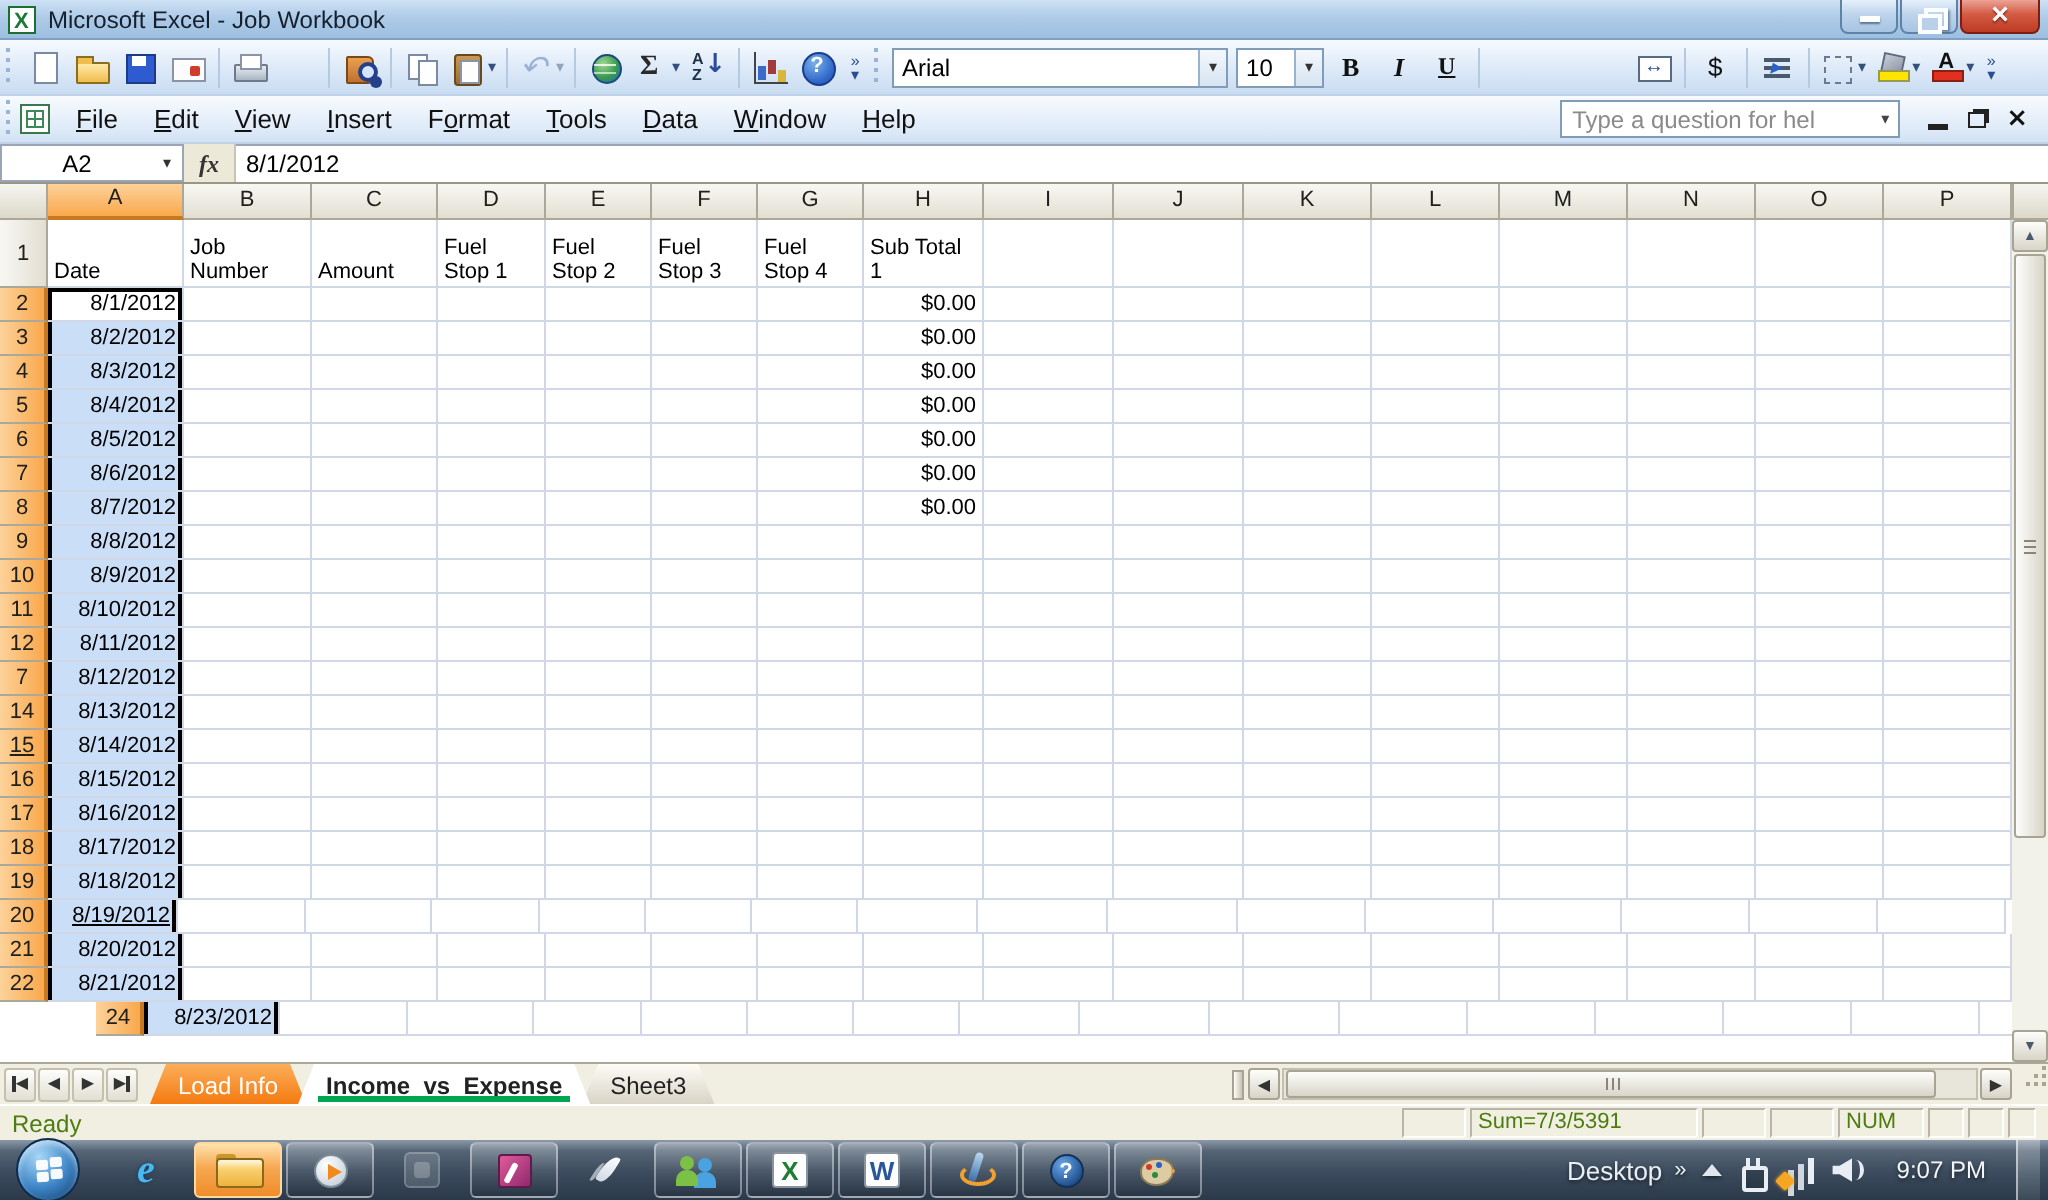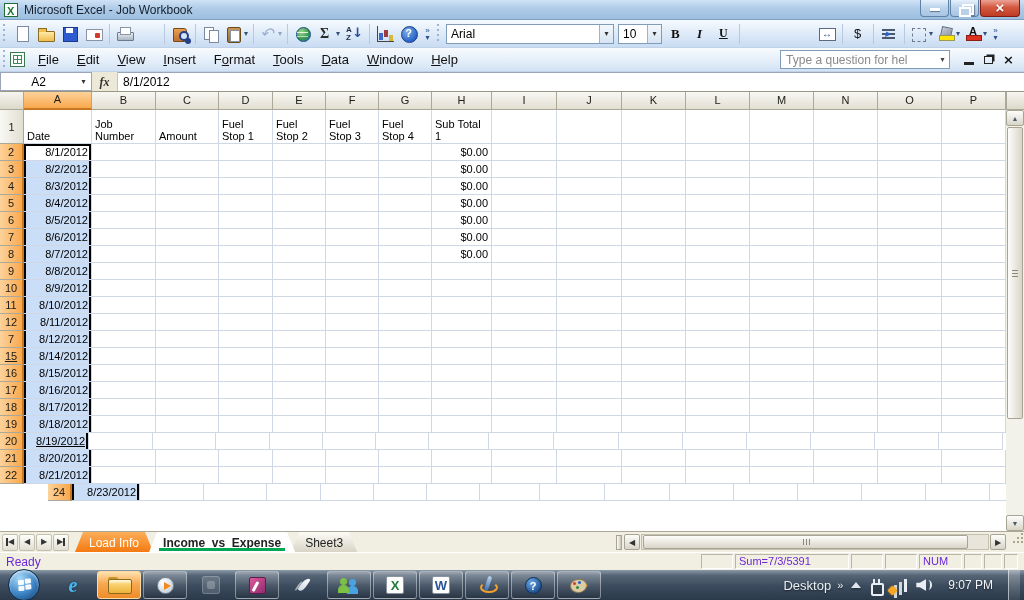--- a/index.html
+++ b/index.html
@@ -138,21 +138,21 @@
   .hscroll { margin-left:auto; display:flex; align-items:center; padding-right:2px; }
   .hsplit { width:6px; height:15px; background:linear-gradient(90deg,#fdfdfb,#c8c4b4); border:1px solid #a8a494; margin-right:2px; }
   .hbtn { width:16px; height:16px; background:linear-gradient(#fdfdfb,#d8d5c8); border:1px solid #a8a494; border-radius:2px; display:flex; align-items:center; justify-content:center; font-size:8px; color:#333; }
   .htrack { width:348px; height:16px; background:#e8e6da; border:1px solid #c4c0b0; margin:0 1px; position:relative; }
   .hthumb { position:absolute; left:1px; top:0px; height:14px; width:325px; background:linear-gradient(#fdfdfb,#d8d5c8); border:1px solid #a8a494; border-radius:2px; }
   .hthumb::after { content:""; position:absolute; top:3px; bottom:3px; left:50%; width:1px; background:#8a8678; box-shadow:3px 0 0 #8a8678, -3px 0 0 #8a8678; }
   .corner-grip { width:16px; position:relative; }
   .corner-grip::after { content:""; position:absolute; right:3px; bottom:3px; width:2px; height:2px; background:#a8a48f; box-shadow:-4px 4px 0 #a8a48f, 0 4px 0 #a8a48f, 4px 4px 0 #a8a48f, 4px 0 0 #a8a48f, 4px -4px 0 #a8a48f; }
 
   
-  .statusbar { position:absolute; left:0; top:552px; width:1024px; height:18px; background:#f1efe2; border-top:1px solid #fff; display:flex; align-items:center; font-size:12px; color:#6d28d9; }
+  .statusbar { position:absolute; left:0; top:552px; width:1024px; height:18px; background:#f1efe2; border-top:1px solid #fff; display:flex; align-items:center; font-size:12px; color:#4d7c0f; }
   .status-mode { padding-left:6px; }
   .sboxes { margin-left:auto; display:flex; gap:2px; padding-right:6px; }
   .sbox { height:15px; border:1px solid; border-color:#b8b5a8 #fff #fff #b8b5a8; font-size:11px; line-height:13px; padding:0 3px; overflow:hidden; white-space:nowrap; }
 
   
   .taskbar { position:absolute; left:0; top:570px; width:1024px; height:30px;
     background:linear-gradient(#8b9aa9, #556576 18%, #3b4b5d 55%, #2b3949); display:flex; align-items:center; }
   .orb { width:32px; height:32px; border-radius:50%; margin:0 10px 0 8px; flex:0 0 auto; position:relative;
     background:radial-gradient(circle at 35% 28%, #a6d8f8, #3b82c4 55%, #10375f); border:1px solid #0d2c4e; box-shadow:inset 0 2px 3px rgba(255,255,255,.6); }
   .orb::before { content:""; position:absolute; left:9px; top:10px; width:6px; height:5px; background:rgba(255,255,255,.95); border-radius:1px;
@@ -642,20 +642,39 @@
         <div class="cell" style="width: 65px; height: 17px;"></div>
         <div class="cell" style="width: 65px; height: 17px;"></div>
         <div class="cell" style="width: 64px; height: 17px;"></div>
         <div class="cell" style="width: 64px; height: 17px;"></div>
         <div class="cell" style="width: 64px; height: 17px;"></div>
         <div class="cell" style="width: 64px; height: 17px;"></div>
         <div class="cell" style="width: 64px; height: 17px;"></div>
         <div class="cell" style="width: 64px; height: 17px;"></div>
       </div>
       <div class="gridrow" style="height: 17px;">
+        <div class="rowh sel" style="height: 17px;">14</div>
+        <div class="cell date" style="width: 68px; height: 17px;">8/13/2012</div>
+        <div class="cell" style="width: 64px; height: 17px;"></div>
+        <div class="cell" style="width: 63px; height: 17px;"></div>
+        <div class="cell" style="width: 54px; height: 17px;"></div>
+        <div class="cell" style="width: 53px; height: 17px;"></div>
+        <div class="cell" style="width: 53px; height: 17px;"></div>
+        <div class="cell" style="width: 53px; height: 17px;"></div>
+        <div class="cell money" style="width: 60px; height: 17px;"></div>
+        <div class="cell" style="width: 65px; height: 17px;"></div>
+        <div class="cell" style="width: 65px; height: 17px;"></div>
+        <div class="cell" style="width: 64px; height: 17px;"></div>
+        <div class="cell" style="width: 64px; height: 17px;"></div>
+        <div class="cell" style="width: 64px; height: 17px;"></div>
+        <div class="cell" style="width: 64px; height: 17px;"></div>
+        <div class="cell" style="width: 64px; height: 17px;"></div>
+        <div class="cell" style="width: 64px; height: 17px;"></div>
+      </div>
+      <div class="gridrow" style="height: 17px;">
         <div class="rowh sel" style="height: 17px; text-decoration: underline;">15</div>
         <div class="cell date" style="width: 68px; height: 17px;">8/14/2012</div>
         <div class="cell" style="width: 64px; height: 17px;"></div>
         <div class="cell" style="width: 63px; height: 17px;"></div>
         <div class="cell" style="width: 54px; height: 17px;"></div>
         <div class="cell" style="width: 53px; height: 17px;"></div>
         <div class="cell" style="width: 53px; height: 17px;"></div>
         <div class="cell" style="width: 53px; height: 17px;"></div>
         <div class="cell money" style="width: 60px; height: 17px;"></div>
         <div class="cell" style="width: 65px; height: 17px;"></div>

